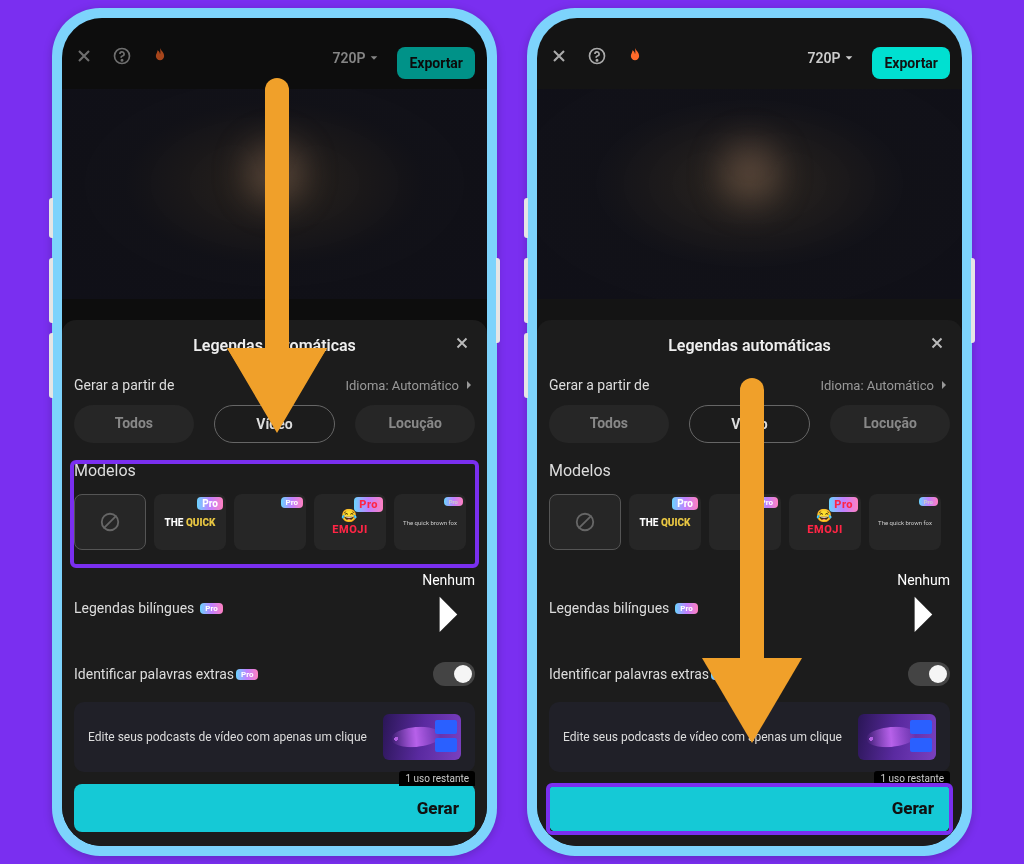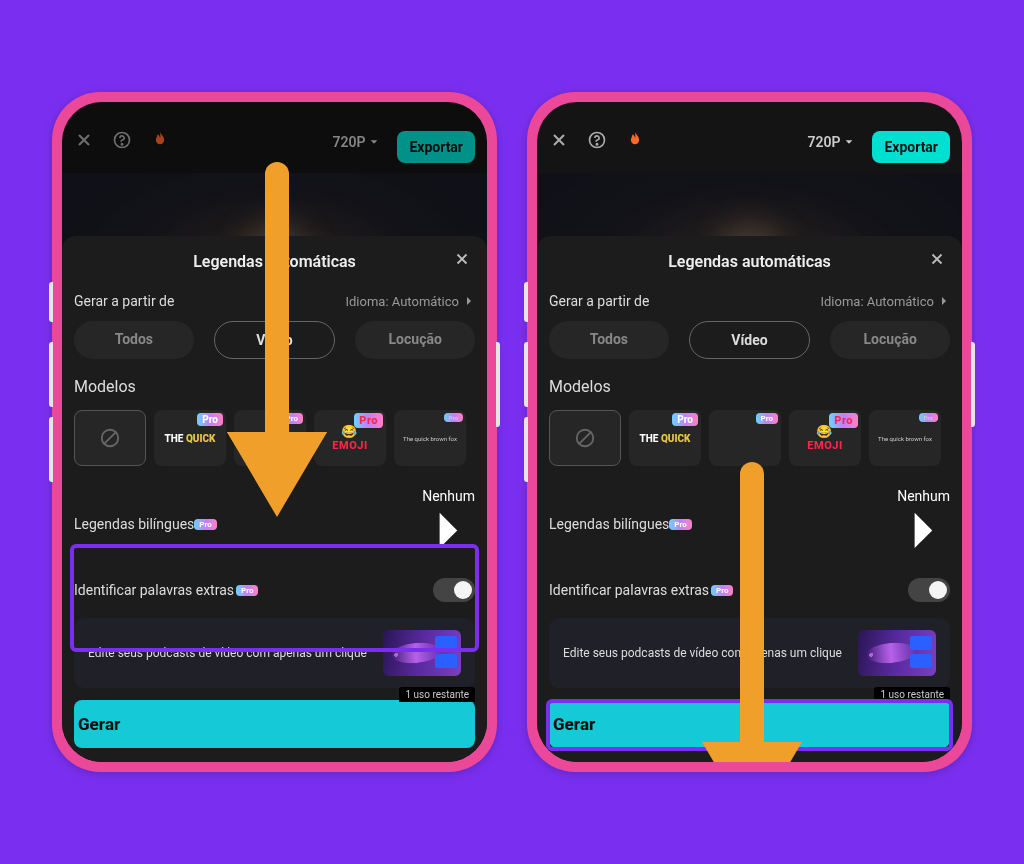--- a/index.html
+++ b/index.html
@@ -8,22 +8,22 @@
     font-family: -apple-system, BlinkMacSystemFont, "Segoe UI", Roboto, sans-serif;
     width: 1024px;
     height: 864px;
     display: flex;
     justify-content: center;
     align-items: center;
     gap: 30px;
   }
   .phone {
     width: 445px;
-    height: 680px;
-    background: #ec4899;
+    height: 848px;
+    background: #7dd3fc;
     border-radius: 48px;
     padding: 10px;
     position: relative;
     box-shadow: 0 2px 10px rgba(0,0,0,0.2);
   }
   .phone::before {
     content:'';
     position:absolute; left:-3px; top:190px; width:4px; height:40px; background:#e5e5e5; border-radius:3px 0 0 3px;
   }
   .phone::after {
@@ -88,38 +88,38 @@
   .templates { display:flex; gap:8px; padding:8px 0 12px 0; overflow:hidden;}
   .tpl { width:72px; height:56px; background:#262626; border-radius:8px; display:flex; align-items:center; justify-content:center; position:relative; flex-shrink:0; font-size:9px;}
   .tpl.none { border:1.5px solid #555; }
   .tpl.none svg{ width:22px; height:22px; color:#666;}
   .pro-badge { position:absolute; top:3px; right:3px; background:linear-gradient(90deg,#6ad4ff,#c080ff,#ff80c0); color:#fff; font-size:8px; font-weight:700; padding:1px 5px; border-radius:4px;}
   .tpl.quick span { font-weight:800; color:#fff; font-size:10px;}
   .tpl.quick span b{ color:#e8c642; }
   .tpl.emoji span{ color:#ff2545; font-weight:800; font-size:11px; letter-spacing:0.5px;}
   .tpl.last span{ color:#ccc; font-size:6px; }
   .bilingual { display:flex; justify-content:space-between; align-items:center; padding:10px 0; font-size:14px;}
-  .bilingual .left { display:flex; align-items:center; color:#ddd;}
+  .bilingual .left { display:flex; align-items:center; gap:6px; color:#ddd;}
   .toggle-row { display:flex; justify-content:space-between; align-items:center; padding:8px 0; font-size:14px; color:#ddd;}
   .toggle-row .left{ display:flex; align-items:center; gap:2px;}
   .toggle { width:42px; height:24px; background:#444; border-radius:14px; position:relative;}
   .toggle::after{ content:''; width:18px; height:18px; background:#f5f5f5; border-radius:50%; position:absolute; top:3px; right:3px;}
   .promo { background:#202028; border-radius:10px; padding:12px 14px; display:flex; justify-content:space-between; align-items:center; margin:8px 0 12px 0; gap:10px;}
   .promo-text { color:#ddd; font-size:12px; line-height:1.35; flex:1;}
   .promo-img { width:78px; height:46px; border-radius:6px; background:linear-gradient(100deg,#2a1656,#5a2aa0 50%,#7a40c0); position:relative; overflow:hidden;}
   .promo-img::before{content:''; position:absolute; left:8px; top:50%; width:50px; height:20px; background:
     radial-gradient(circle at 10% 50%, #d070ff 0 2px, transparent 2px),
     linear-gradient(90deg,transparent, #d070ff, transparent);
     transform:translateY(-50%) rotate(-5deg);
     border-radius:50%;
     opacity:0.8;
   }
   .promo-img::after{content:''; position:absolute; right:4px; top:6px; width:22px; height:14px; background:#2a60ff; border-radius:2px; box-shadow:0 18px 0 #2a60ff;}
   .uses { text-align:right; font-size:10px; color:#ccc; background:#000; display:inline-block; padding:2px 6px; border-radius:3px 3px 0 0; position:absolute; right:12px; bottom:60px;}
-  .generate { background:#15c9d6; color:#111; font-weight:800; font-size:17px; text-align:left; padding:14px 4px; border-radius:8px;}
+  .generate { background:#15c9d6; color:#111; font-weight:800; font-size:17px; text-align:right; padding:14px 16px; border-radius:8px;}
   .highlight-box { position:absolute; border:4px solid #7a2ff0; border-radius:6px; pointer-events:none; }
   .arrow { position:absolute; pointer-events:none; }
 </style>
 </head>
 <body>
 
 <div class="phone">
   <span class="btn-right"></span>
   <div class="screen">
     <div class="dim-overlay"></div>

